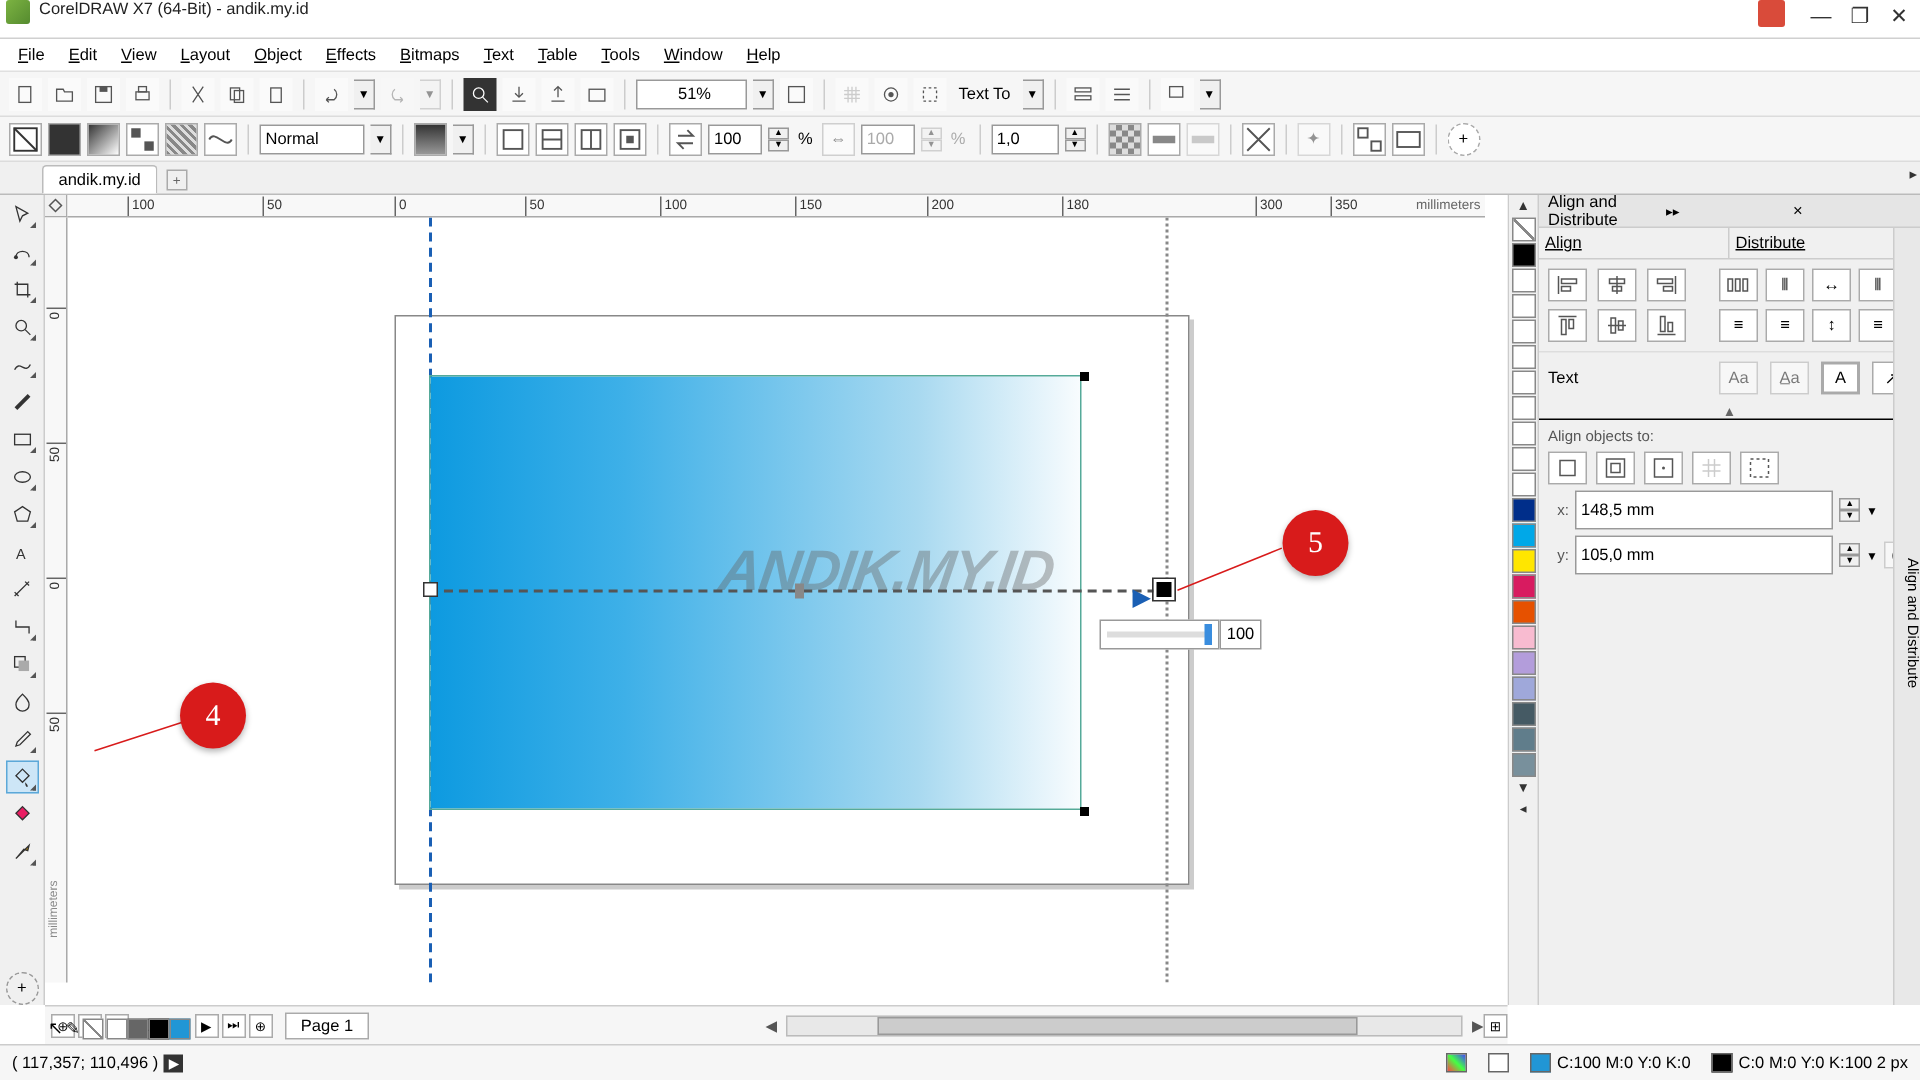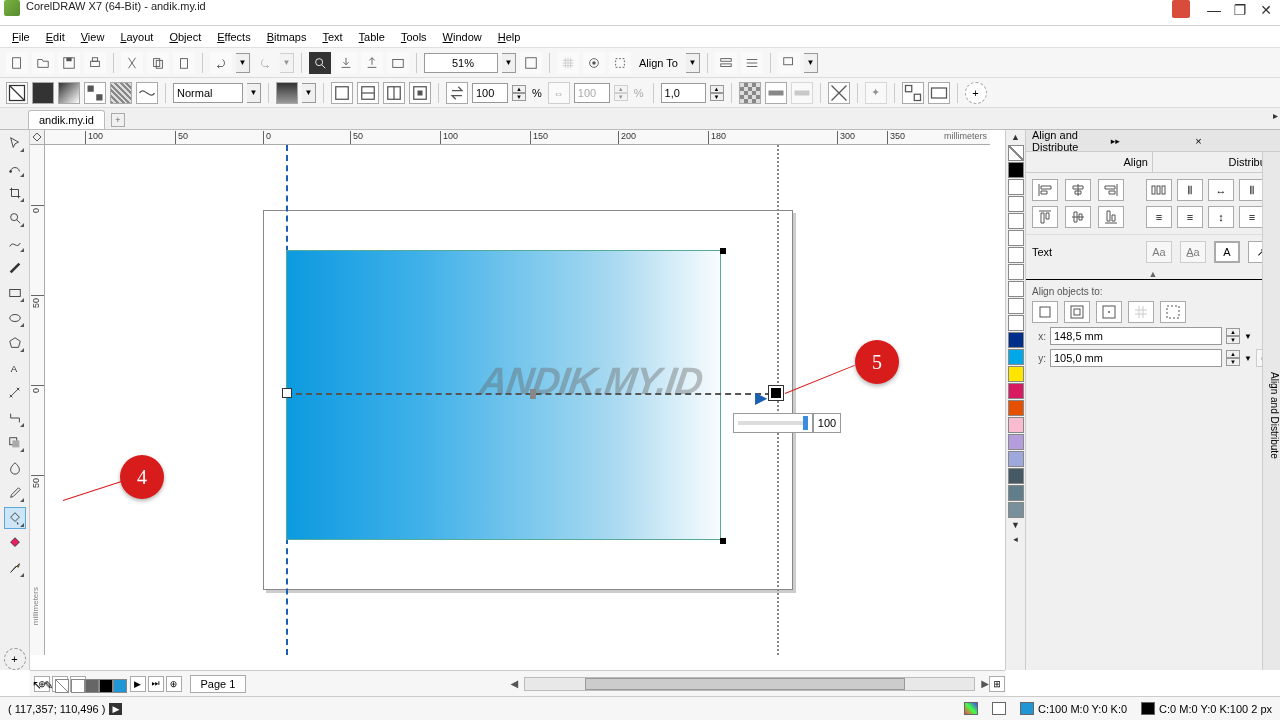--- a/index.html
+++ b/index.html
@@ -58,27 +58,27 @@
 .callout-line { position:absolute; height:1px; background:#d81b1b; transform-origin:left center;}
 .color-palette { width:20px; background:#f0f0f0; border-left:1px solid #ccc; display:flex; flex-direction:column; align-items:center; }
 .swatch { width:16px; height:16px; border:1px solid #888; margin-top:1px; cursor:pointer;}
 .swatch.nocolor { background:#fff; position:relative;}
 .swatch.nocolor::after { content:''; position:absolute; inset:0; background:linear-gradient(to top right,transparent 46%,#888 46%,#888 54%,transparent 54%);}
 .pal-arrow { font-size:9px; color:#333; margin:2px 0; cursor:pointer;}
 .docker { width:255px; background:#f0f0f0; border-left:1px solid #ccc; display:flex; flex-direction:column; position:relative;}
 .docker-title { height:22px; display:flex; align-items:center; padding:0 6px; background:#e5e5e5; border-bottom:1px solid #ccc;}
 .docker-title span { flex:1; }
 .docker-tabs { display:flex; border-bottom:1px solid #ccc; }
-.docker-tab { flex:1; padding:4px; text-align:right; border-right:1px solid #ccc; cursor:pointer;}
+.docker-tab { flex:1; padding:4px; text-align:left; border-right:1px solid #ccc; cursor:pointer;text-decoration:underline;}
 .docker-section { padding:6px; }
 .align-grid { display:grid; grid-template-columns:repeat(3,28px); gap:5px;}
 .align-btn { width:26px; height:22px; border:1px solid #aaa; background:#fff; display:flex; align-items:center; justify-content:center; cursor:pointer;}
 .docker-row { display:flex; align-items:center; margin-top:4px; gap:4px;}
 .docker-label { font-size:10px; color:#555;}
-.coord-input { flex:1; height:18px; border:1px solid #999; padding:0 3px; background:#fff;}
+.coord-input { flex:1; height:18px; border:1px solid #999; padding:12px 3px; background:#fff;}
 .spinner { width:14px; display:flex; flex-direction:column;}
 .spinner div { height:8px; border:1px solid #999; background:#f0f0f0; font-size:6px; text-align:center; line-height:6px; cursor:pointer;}
 .docker-side { position:absolute; right:0; top:22px; bottom:0; width:18px; background:#e8e8e8; border-left:1px solid #ccc; writing-mode:vertical-rl; text-align:center; padding-top:8px; font-size:10px; cursor:pointer;}
 .bottom-bar { position:absolute; bottom:24px; left:30px; right:275px; height:26px; display:flex; align-items:center; border-top:1px solid #ccc; background:#f6f6f6;}
 .page-nav { display:flex; align-items:center; gap:2px; padding:0 4px;}
 .pn-btn { width:16px; height:16px; border:1px solid #aaa; background:#fff; display:flex; align-items:center; justify-content:center; font-size:9px; cursor:pointer;}
 .page-tab { padding:2px 10px; border:1px solid #aaa; background:#fff; margin-left:6px; cursor:pointer;}
 .hscroll { flex:1; height:14px; margin:0 6px; background:#e8e8e8; border:1px solid #bbb; position:relative;}
 .hscroll .thumb { position:absolute; left:60px; width:320px; top:0; bottom:0; background:#ccc; border:1px solid #999;}
 .statusbar { position:absolute; bottom:0; left:0; right:0; height:24px; background:#f6f6f6; border-top:1px solid #ccc; display:flex; align-items:center; padding:0 8px; gap:14px;}
@@ -207,21 +207,21 @@
       <svg viewBox="0 0 16 16">
         <circle cx="8" cy="8" r="5" fill="none" stroke="#555"></circle>
         <circle cx="8" cy="8" r="2" fill="#555"></circle>
       </svg>
     </div>
   <div class="tb-btn">
       <svg viewBox="0 0 16 16">
         <path d="M3 3h10v10H3z" fill="none" stroke="#555" stroke-dasharray="2"></path>
       </svg>
     </div>
-  <div style="padding:0 4px">Align To</div>
+  <div style="padding:0 4px">Text To</div>
   <div class="drop-arrow">▼</div>
   <div class="tb-sep"></div>
   <div class="tb-btn">
       <svg viewBox="0 0 16 16">
         <rect x="2" y="3" width="12" height="3" fill="none" stroke="#555"></rect>
         <rect x="2" y="9" width="12" height="3" fill="none" stroke="#555"></rect>
       </svg>
     </div>
   <div class="tb-btn">
       <svg viewBox="0 0 16 16">

